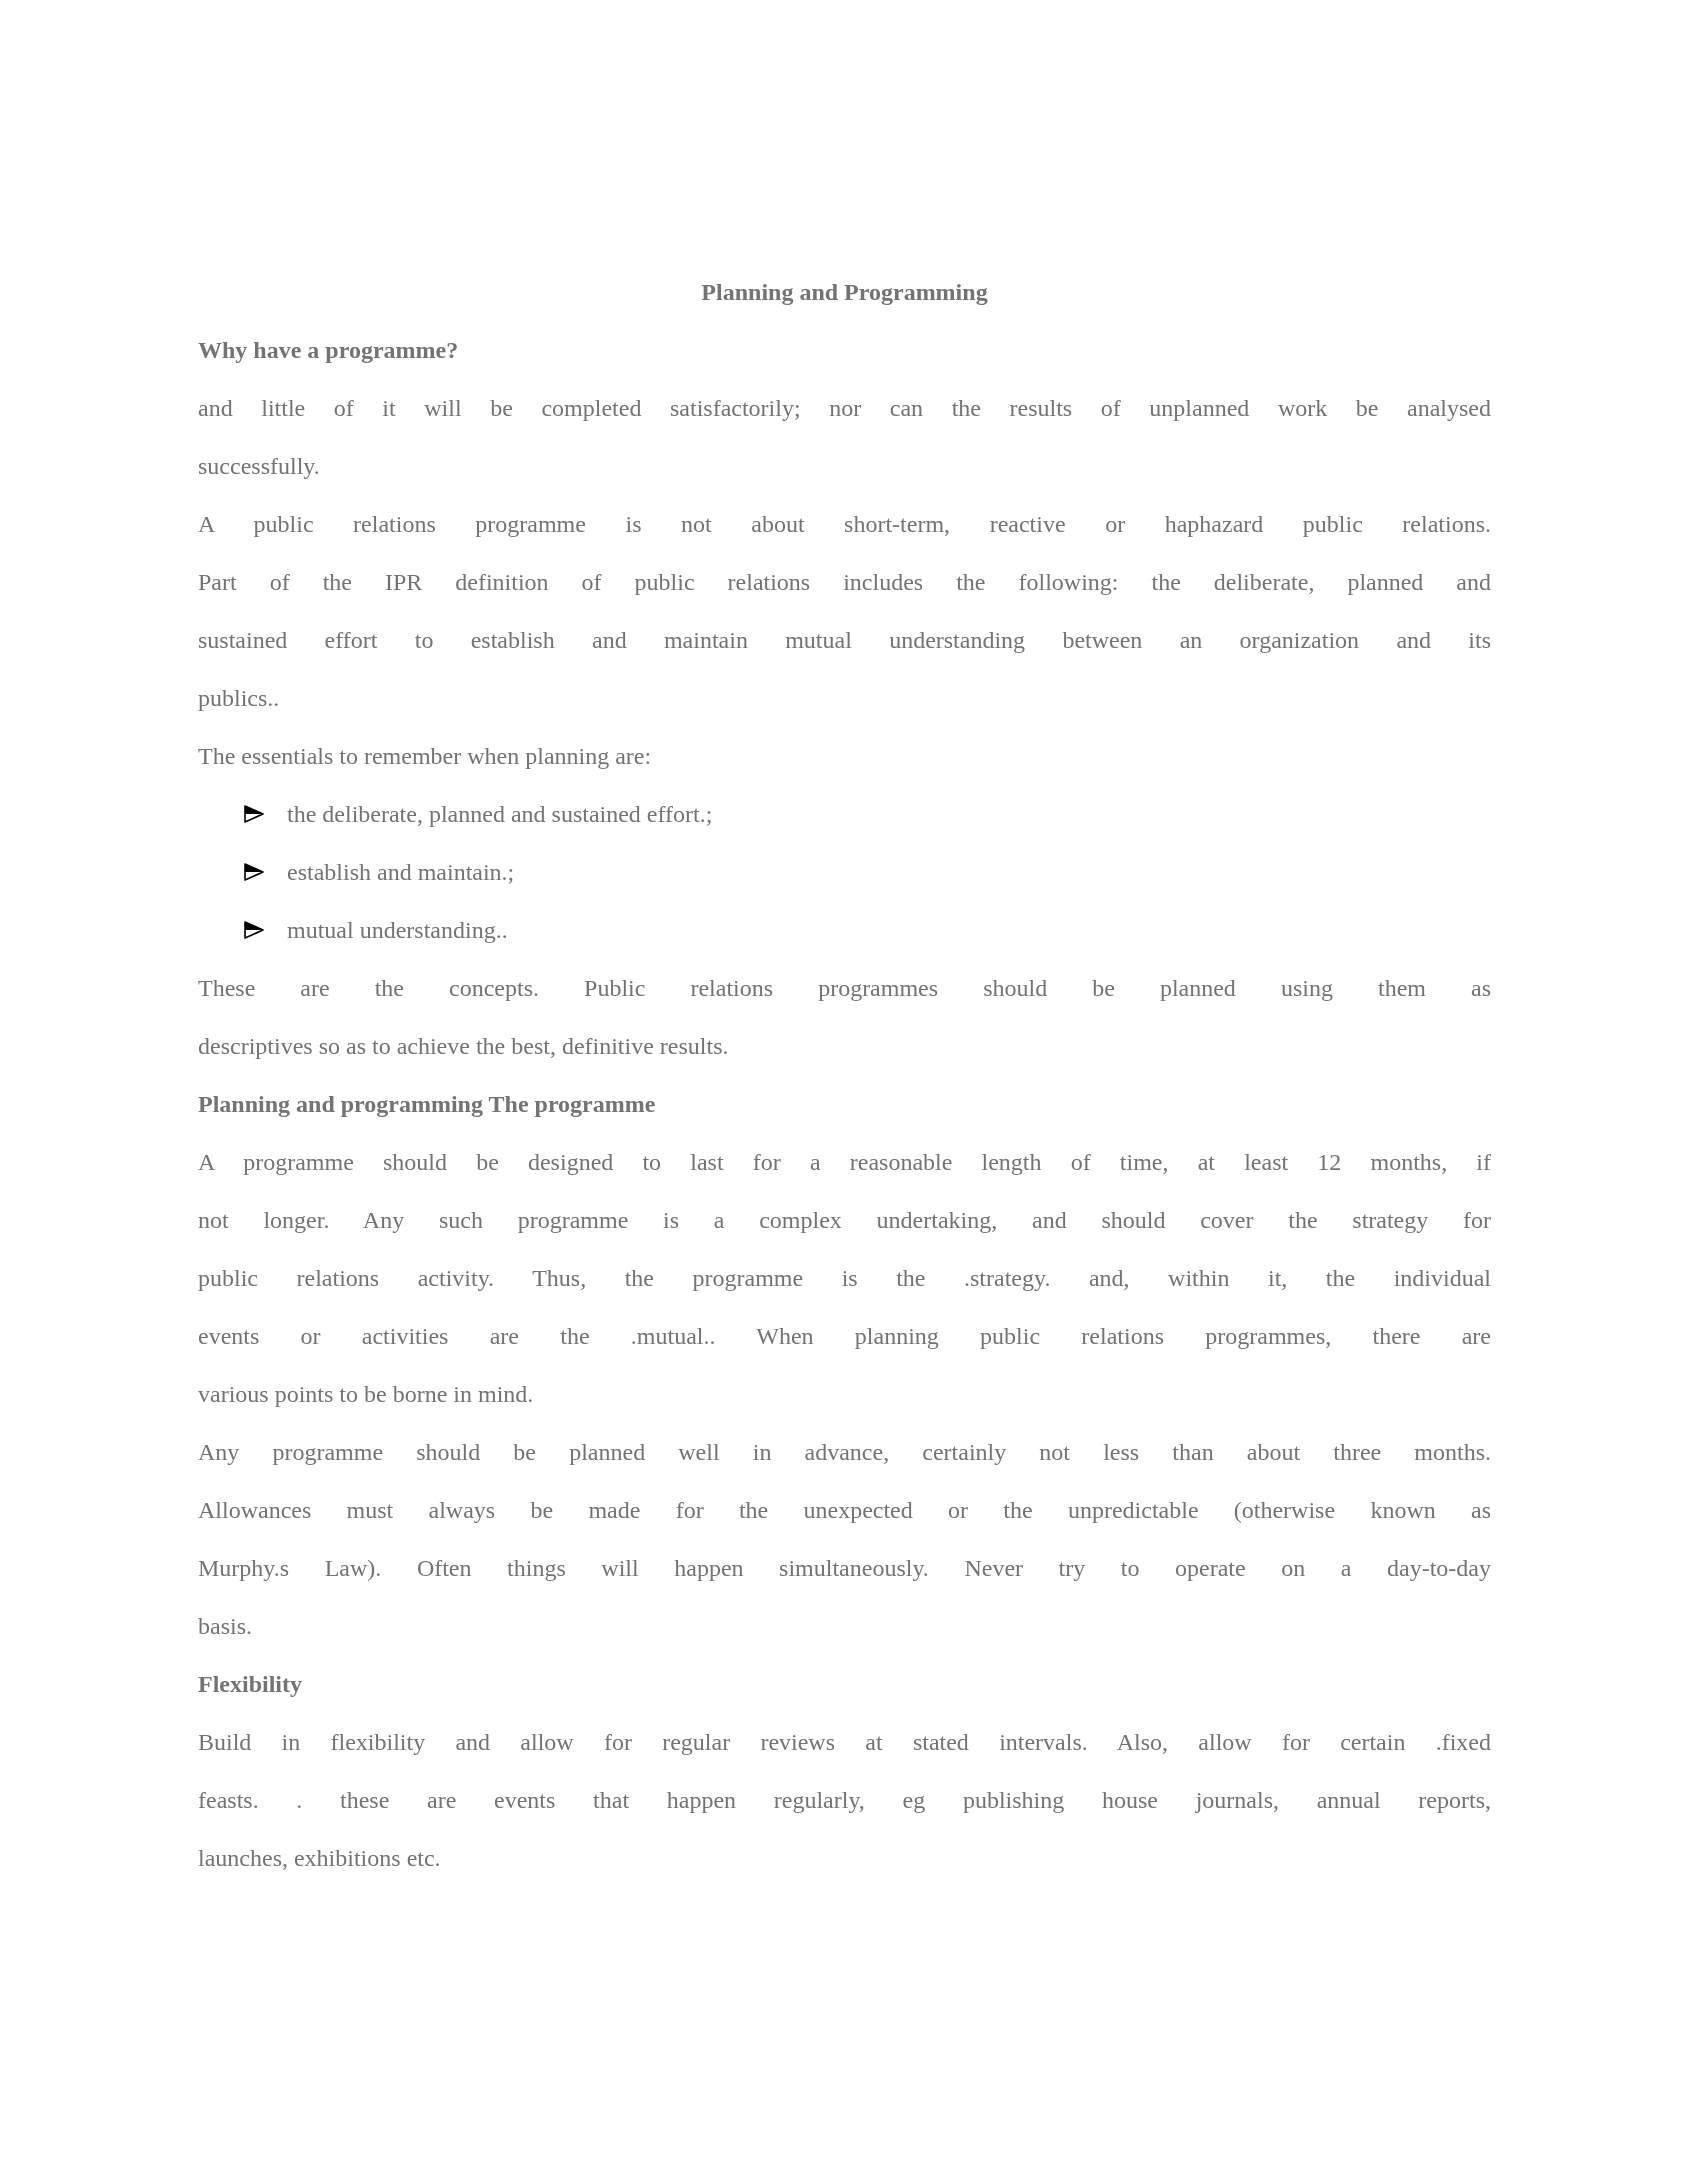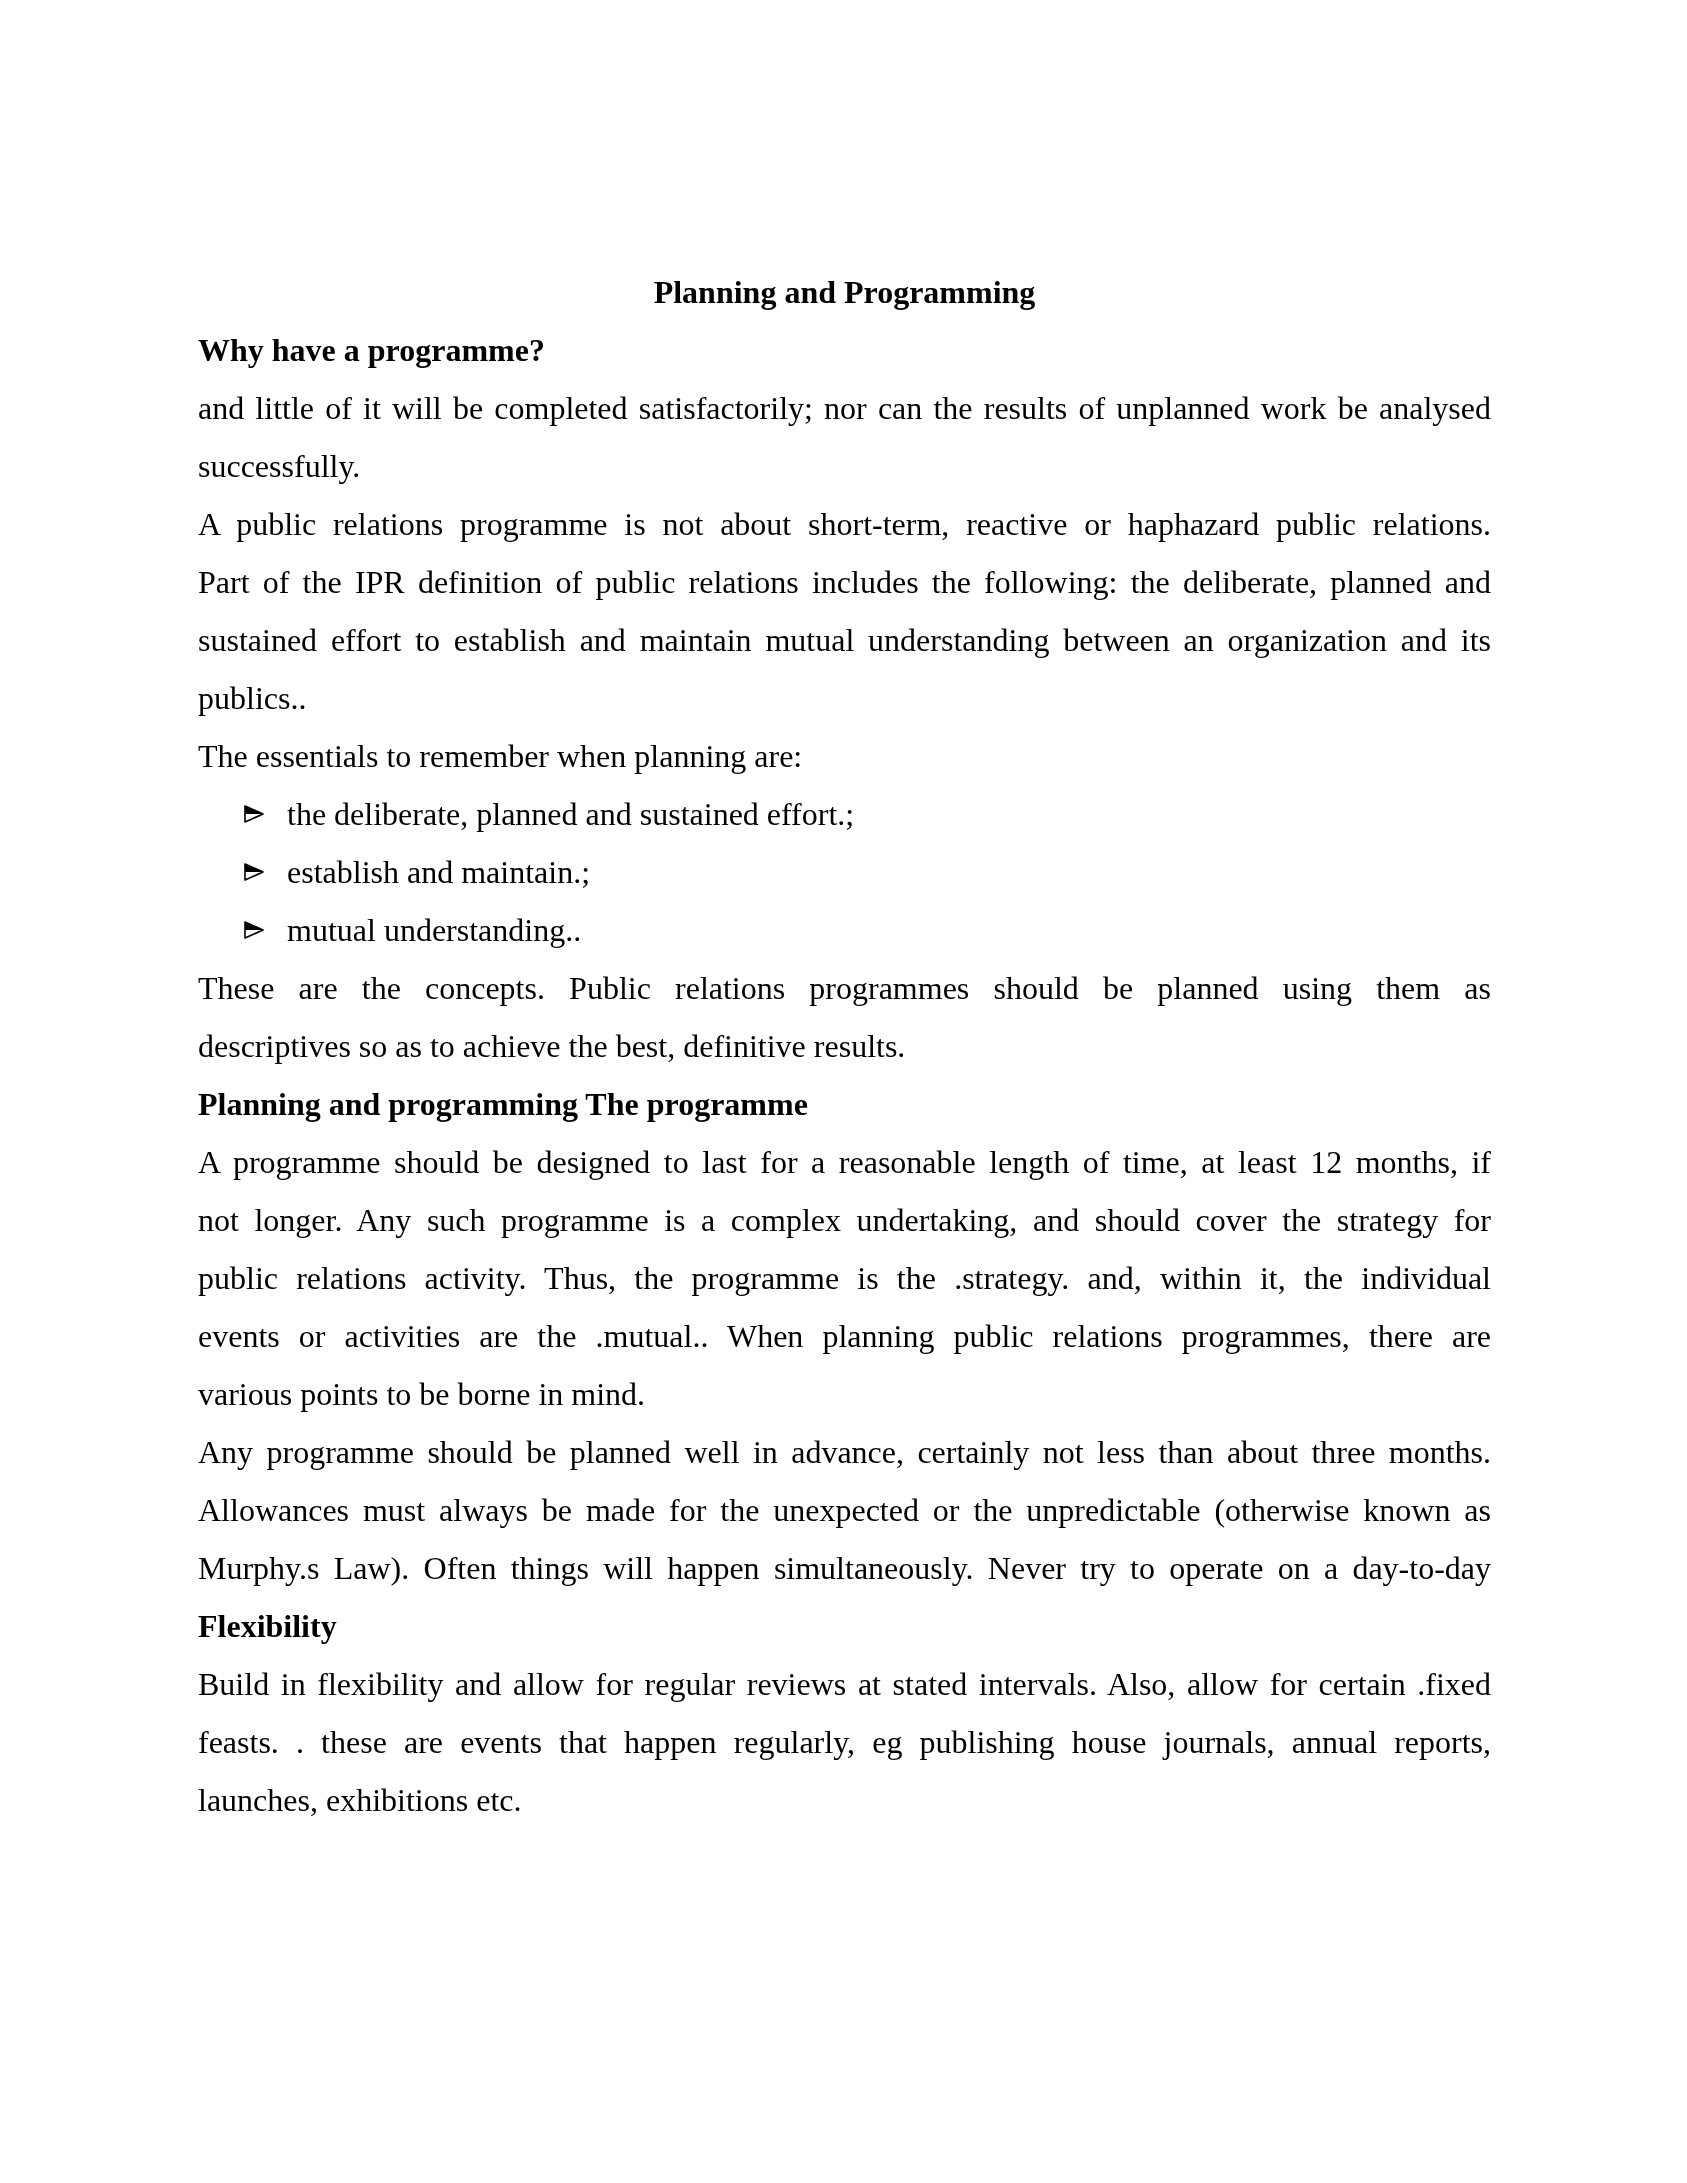--- a/index.html
+++ b/index.html
@@ -12,24 +12,24 @@
     font-family: "Liberation Serif", serif;
     overflow: hidden;
   }
   .content {
     position: absolute;
     left: 198px;
     top: 263px;
     width: 1293px;
   }
   .line {
-    font-size: 32px;
+    font-size: 24px;
     line-height: 58px;
     height: 58px;
-    color: #000000;
+    color: #737373;
   }
   .just {
     text-align: justify;
     text-align-last: justify;
   }
   .bold { font-weight: bold; }
   .center { text-align: center; }
   .bullet {
     position: relative;
     padding-left: 89px;
@@ -94,20 +94,21 @@
     <div class="line just">A programme should be designed to last for a reasonable length of time, at least 12 months, if</div>
     <div class="line just">not longer. Any such programme is a complex undertaking, and should cover the strategy for</div>
     <div class="line just">public relations activity. Thus, the programme is the .strategy. and, within it, the individual</div>
     <div class="line just">events or activities are the .mutual.. When planning public relations programmes, there are</div>
     <div class="line">various points to be borne in mind.</div>
 
 
     <div class="line just">Any programme should be planned well in advance, certainly not less than about three months.</div>
     <div class="line just">Allowances must always be made for the unexpected or the unpredictable (otherwise known as</div>
     <div class="line just">Murphy.s Law). Often things will happen simultaneously. Never try to operate on a day-to-day</div>
+    <div class="line">basis.</div>
 
     <div class="line bold">Flexibility</div>
 
     <div class="line just">Build in flexibility and allow for regular reviews at stated intervals. Also, allow for certain .fixed</div>
     <div class="line just">feasts. . these are events that happen regularly, eg publishing house journals, annual reports,</div>
     <div class="line">launches, exhibitions etc.</div>
 
   </div>
 </div>
 

